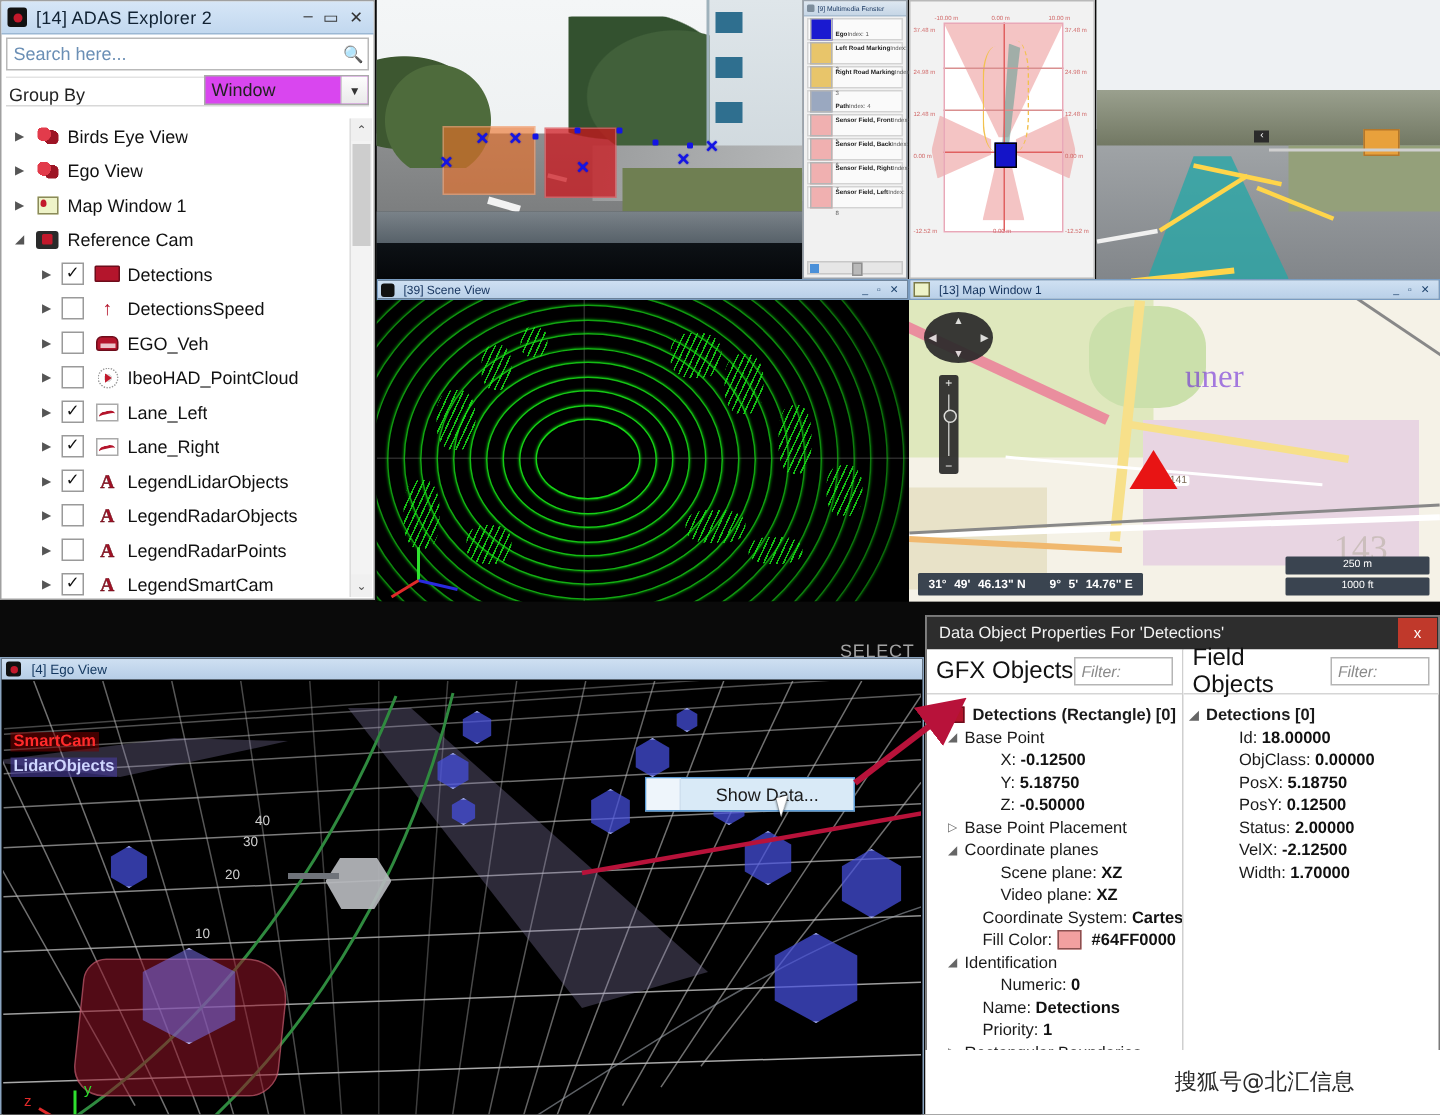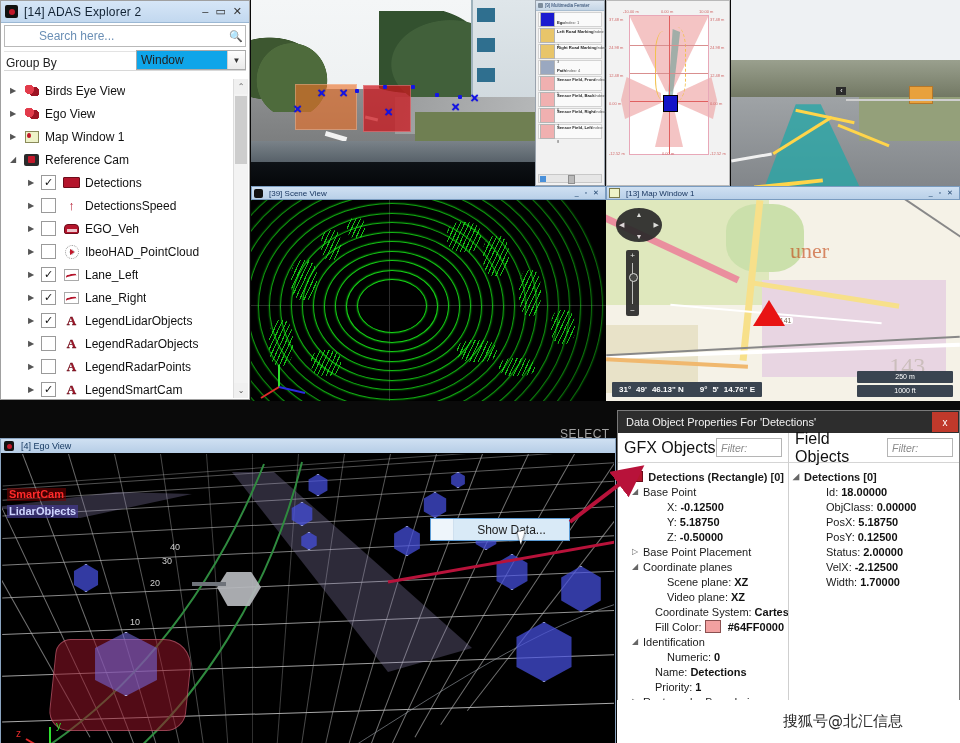--- a/index.html
+++ b/index.html
@@ -23,30 +23,30 @@
             padding:0 4px;box-sizing:border-box;}
   #ex-title .icon{width:13px;height:13px;background:#111;border-radius:2px;
             display:flex;align-items:center;justify-content:center;margin-right:6px;}
   #ex-title .icon i{display:block;width:6px;height:6px;border-radius:50%;
             background:#c2182b;font-style:normal;}
   #ex-title .t{flex:1;font-size:12px;color:#123;letter-spacing:.2px;}
   #ex-title .wbtns{font-size:11px;color:#333;display:flex;gap:7px;padding-right:3px;}
   #ex-title .wbtns span{cursor:default;}
 
   #ex-search{height:22px;margin:2px 3px 0 3px;border:1px solid #b9b9b9;background:#fff;
-             display:flex;align-items:center;box-sizing:border-box;padding-left:30px;}
+             display:flex;align-items:center;box-sizing:border-box;}
   #ex-search input{flex:1;border:0;outline:0;font-size:12px;color:#555;
              font-family:"Liberation Sans",sans-serif;padding-left:4px;background:transparent;}
   #ex-search input::placeholder{color:#6b8fb5;}
   #ex-search .mag{width:18px;text-align:center;color:#2a6099;font-size:11px;}
 
   #ex-group{height:20px;margin:4px 3px 0 3px;display:flex;align-items:flex-end;
             border-top:1px solid #e3e3e3;border-bottom:1px solid #d8d8d8;box-sizing:border-box;}
   #ex-group .lbl{flex:1;font-size:12px;color:#222;padding-left:2px;}
-  #ex-group .sel{width:110px;height:20px;border:1px solid #aaa;background:#0ea5e9;
+  #ex-group .sel{width:110px;height:20px;border:1px solid #aaa;background:#d946ef;
             display:flex;align-items:center;font-size:12px;box-sizing:border-box;}
   #ex-group .sel .v{flex:1;padding-left:4px;color:#222;}
   #ex-group .sel .ar{width:17px;height:18px;border-left:1px solid #cfcfcf;
             background:linear-gradient(#fdfdfd,#eaeaea);display:flex;
             align-items:center;justify-content:center;font-size:8px;color:#333;}
 
   #tree{position:absolute;left:1px;top:78px;right:16px;bottom:1px;overflow:hidden;background:#fff;}
   .trow{height:23px;display:flex;align-items:center;font-size:12px;color:#111;
         padding-left:6px;box-sizing:border-box;white-space:nowrap;}
   .trow.lvl1{padding-left:8px;}
@@ -196,21 +196,21 @@
       text-align:center;color:#eee;font-size:8px;}
   #mapw .zoomctl .track{position:absolute;left:6px;top:13px;bottom:12px;width:1px;background:#bbb;}
   #mapw .zoomctl .knob{position:absolute;left:3px;top:23px;width:7px;height:7px;
       border-radius:50%;background:#3a3a3a;border:1px solid #ddd;}
   #coordbar{position:absolute;left:6px;bottom:4px;height:15px;background:#3a4450;
       color:#fff;display:flex;align-items:center;gap:5px;padding:0 7px;
       font-size:8px;font-weight:bold;border-radius:1px;}
   #scalebars{position:absolute;right:7px;bottom:4px;width:96px;}
   #scalebars div{height:12px;background:#3a4450;color:#fff;font-size:7px;
       text-align:center;line-height:12px;margin-top:2px;border-radius:1px;}
-  #mapw .bigtxt{position:absolute;font-family:"Liberation Serif",serif;color:#c2410c;opacity:.6;}
+  #mapw .bigtxt{position:absolute;font-family:"Liberation Serif",serif;color:#6d28d9;opacity:.6;}
 
   
   #ego{left:0;top:402px;width:616px;height:341px;background:#000;
        border:1px solid #8aa4c0;box-sizing:border-box;overflow:hidden;margin-top:36px;}
   #ego-title{height:14px;background:linear-gradient(#cfe0f2,#b6cde6);
       display:flex;align-items:center;padding-left:3px;box-sizing:border-box;}
   #ego-title .ic{width:10px;height:10px;background:#111;border-radius:2px;
       display:flex;align-items:center;justify-content:center;margin-right:7px;}
   #ego-title .ic i{width:5px;height:5px;background:#c2182b;border-radius:50%;display:block;}
   #ego-title .t{font-size:9px;color:#12365e;}

